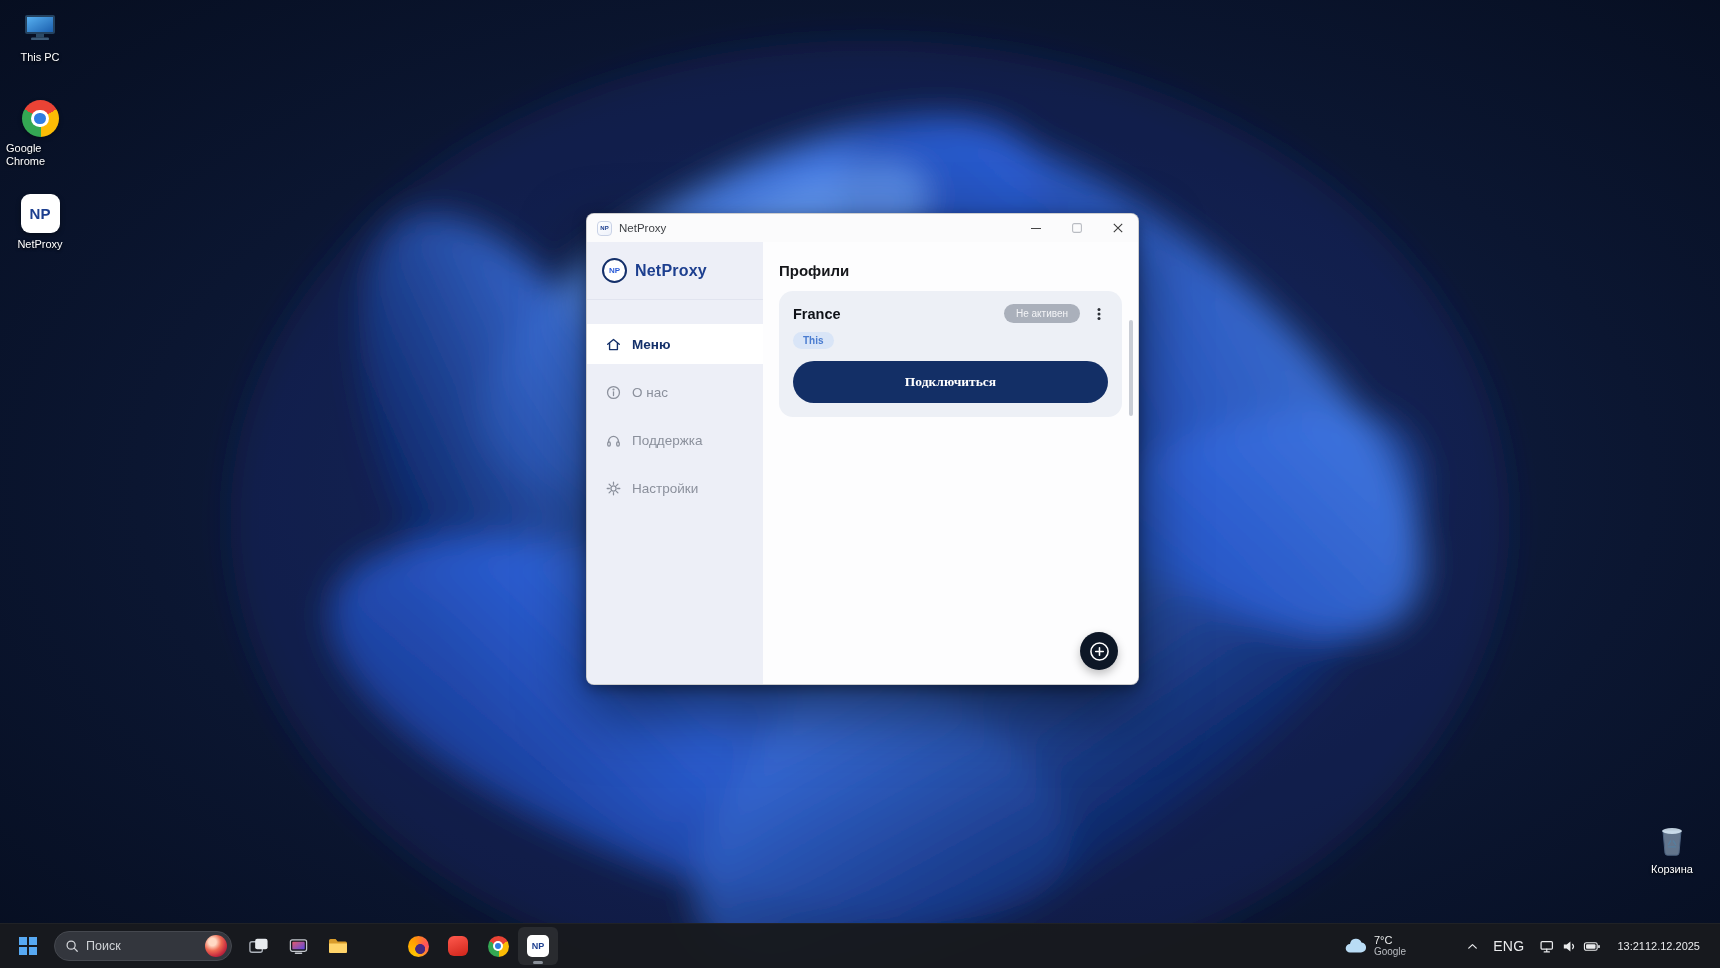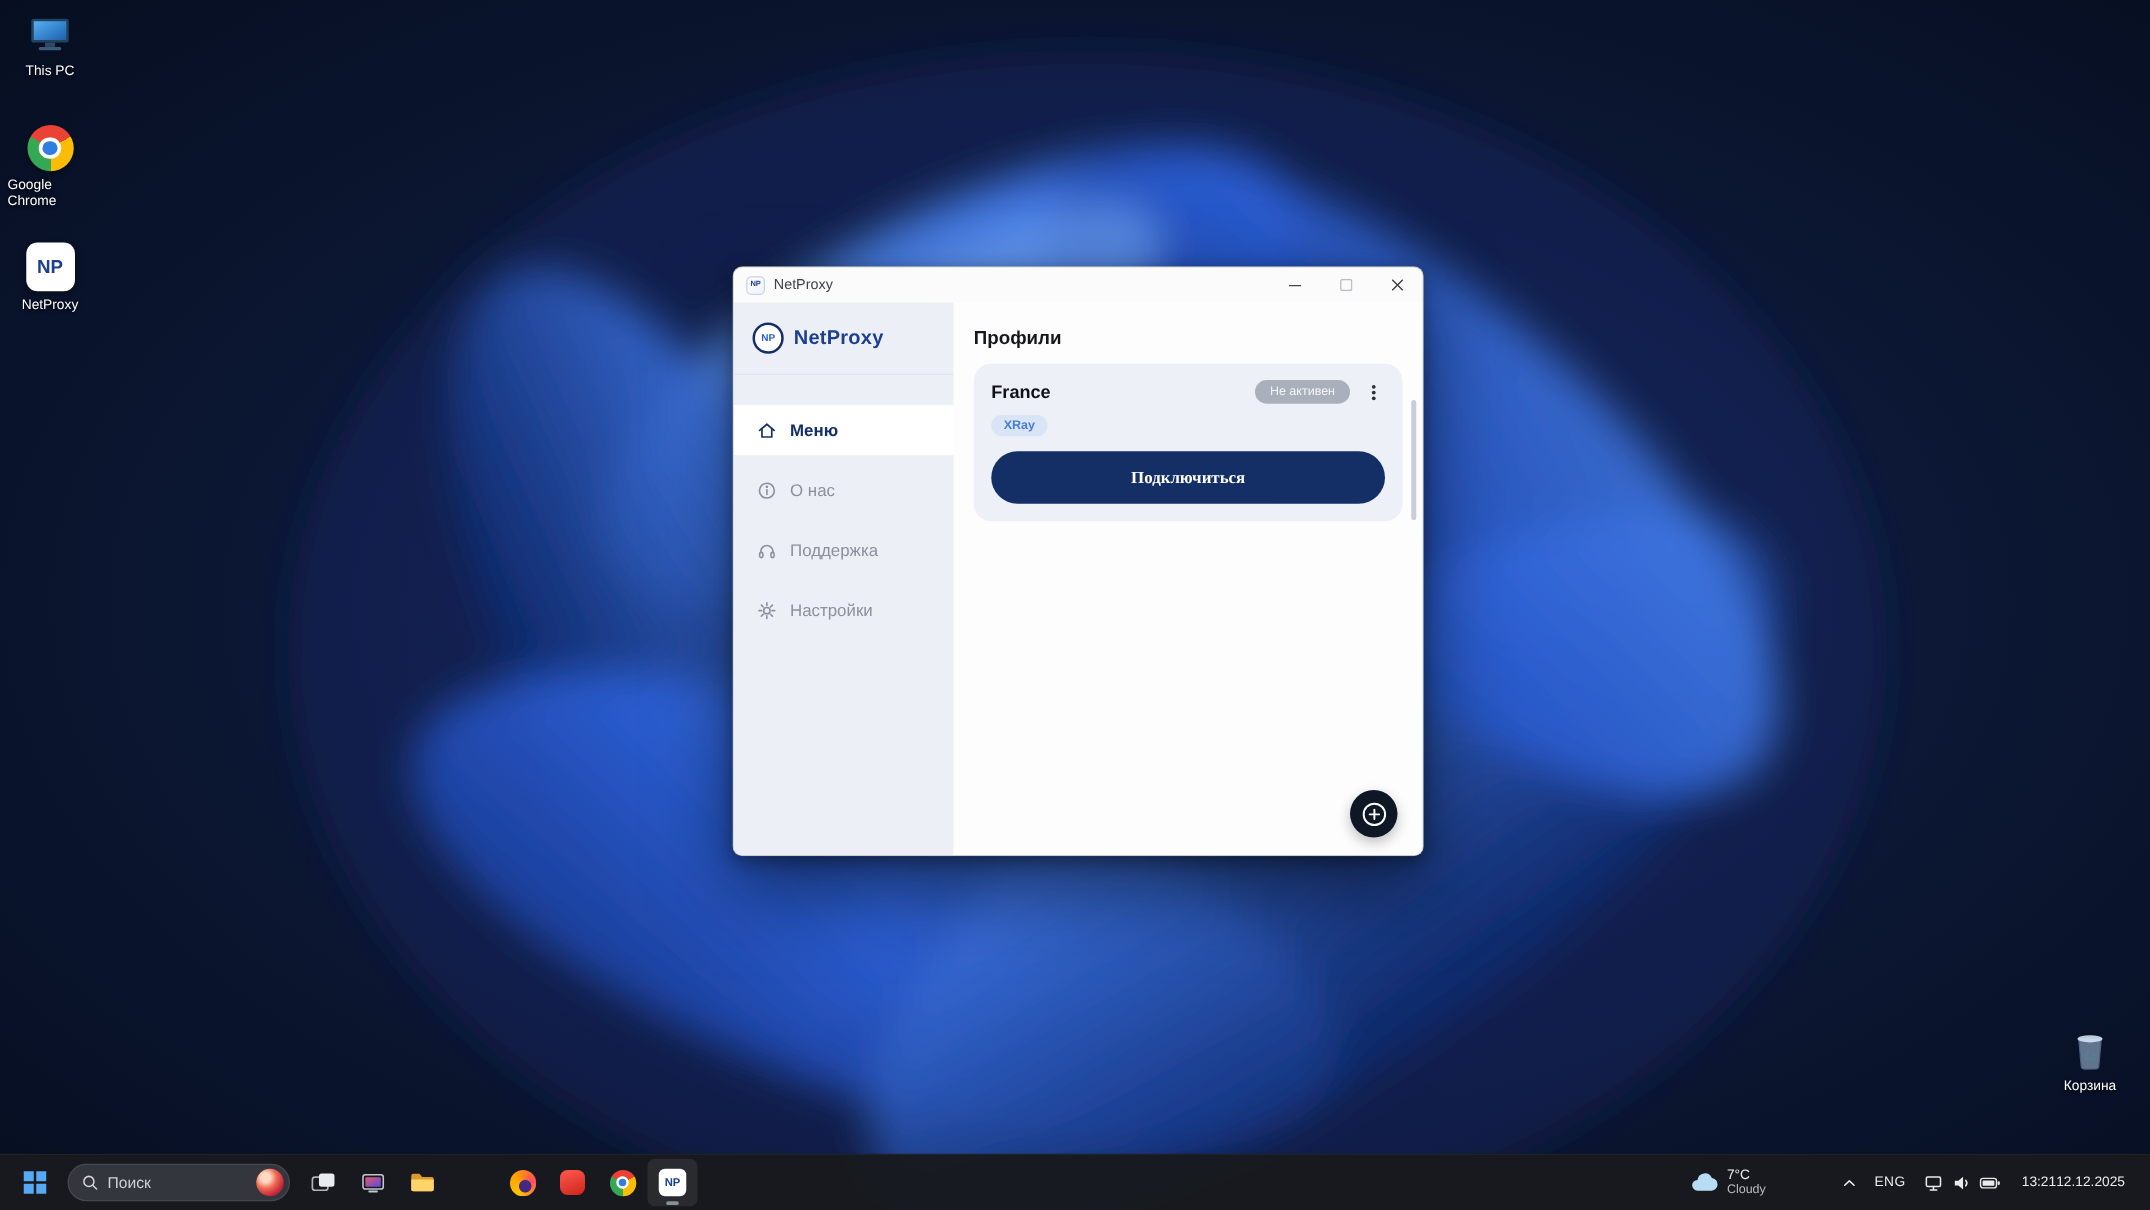--- a/index.html
+++ b/index.html
@@ -61,21 +61,21 @@
   .edge-orb{width:21px;height:21px;border-radius:50%;background:radial-gradient(circle at 30% 28%,#8bе 0%,transparent 0%),conic-gradient(from 140deg,#1f6fd0,#2aa7e0,#38dfc0,#1f6fd0)}
   .firefox-orb{width:21px;height:21px;border-radius:50%;background:radial-gradient(circle at 58% 62%,#45287f 0 26%,transparent 30%),conic-gradient(from -40deg,#ff9e00,#ff4f5e,#ffc400,#ff9e00)}
   .red-tile{width:20px;height:20px;border-radius:6px;background:linear-gradient(160deg,#ff5a4e,#cf241a)}
   .tray{margin-left:auto;display:flex;align-items:center;color:#e9eaec}
   .weather{display:flex;align-items:center;gap:7px;padding:3px 8px;border-radius:6px;cursor:pointer}
   .weather-col{display:flex;flex-direction:column;line-height:12px}
   .w-temp{font-size:11px;color:#eceded}
   .w-cond{font-size:10px;color:#b9bcc1}
   .tray-gap{width:46px}
   .tray-btn{height:34px;display:flex;align-items:center;justify-content:center;border-radius:5px;cursor:pointer;padding:0 5px}
-  .lang{font-size:11px;letter-spacing:.3px;padding:0 8px}
+  .lang{font-size:14px;letter-spacing:.3px;padding:0 8px}
   .status-icons{display:flex;align-items:center;gap:5px;padding:0 7px}
   .clock{display:flex;align-items:flex-end;line-height:13px;padding:0 12px 0 9px;font-size:11px;cursor:pointer;border-radius:5px}
 </style>
 </head>
 <body>
 
 <div id="desktop">
 
   <svg class="wallpaper" viewBox="0 0 1720 968" width="1720" height="968" preserveAspectRatio="none">
     <defs>
@@ -223,21 +223,21 @@
             <span class="profile-name">France</span>
             <span class="status-pill">Не активен</span>
             <span class="kebab">
               <svg width="14" height="14" viewBox="0 0 14 14" fill="#2b2f36">
                   <circle cx="7" cy="2.4" r="1.5"></circle>
                   <circle cx="7" cy="7" r="1.5"></circle>
                   <circle cx="7" cy="11.6" r="1.5"></circle>
                 </svg>
             </span>
           </div>
-          <span class="tag-pill">XRay</span>
+          <span class="tag-pill">This</span>
           <button class="connect-btn">Подключиться</button>
         </div>
 
         <span class="scrollbar"></span>
 
         <button class="fab">
           <svg width="23" height="23" viewBox="0 0 22 22" fill="none" stroke="#ffffff" stroke-width="1.5" stroke-linecap="round">
             <circle cx="11" cy="11" r="8.2"></circle>
               <path d="M11 7.4v7.2M7.4 11h7.2"></path>
           </svg>
@@ -316,21 +316,21 @@
     </div>
 
     <div class="tray">
 
       <div class="weather">
         <svg width="24" height="22" viewBox="0 0 24 22">
           <path d="M7 17.5a4.3 4.3 0 0 1 0-8.6 6 6 0 0 1 11.5-1.5 4.4 4.4 0 0 1-1 10.1z" fill="#b9dcf5"></path>
         </svg>
         <span class="weather-col">
           <span class="w-temp">7°C</span>
-          <span class="w-cond">Cloudy</span>
+          <span class="w-cond">Google</span>
         </span>
       </div>
 
       <span class="tray-gap"></span>
 
       <span class="tray-btn">
         <svg width="15" height="15" viewBox="0 0 18 18" fill="none" stroke="#e9eaec" stroke-width="1.5" stroke-linecap="round" stroke-linejoin="round">
           <path d="M4.5 11l4.5-4.2L13.5 11"></path>
         </svg>
       </span>

